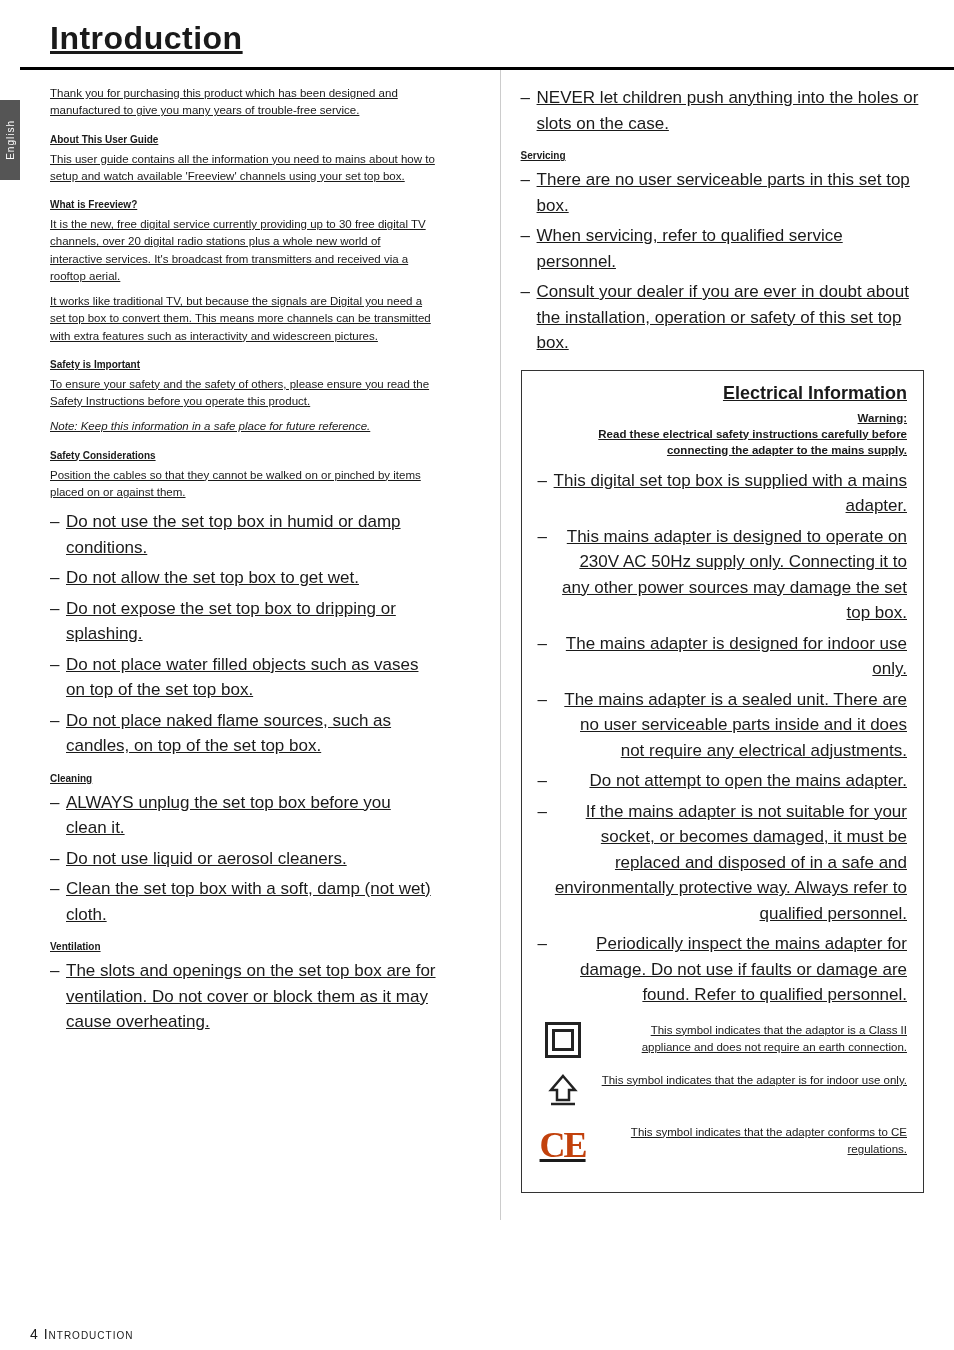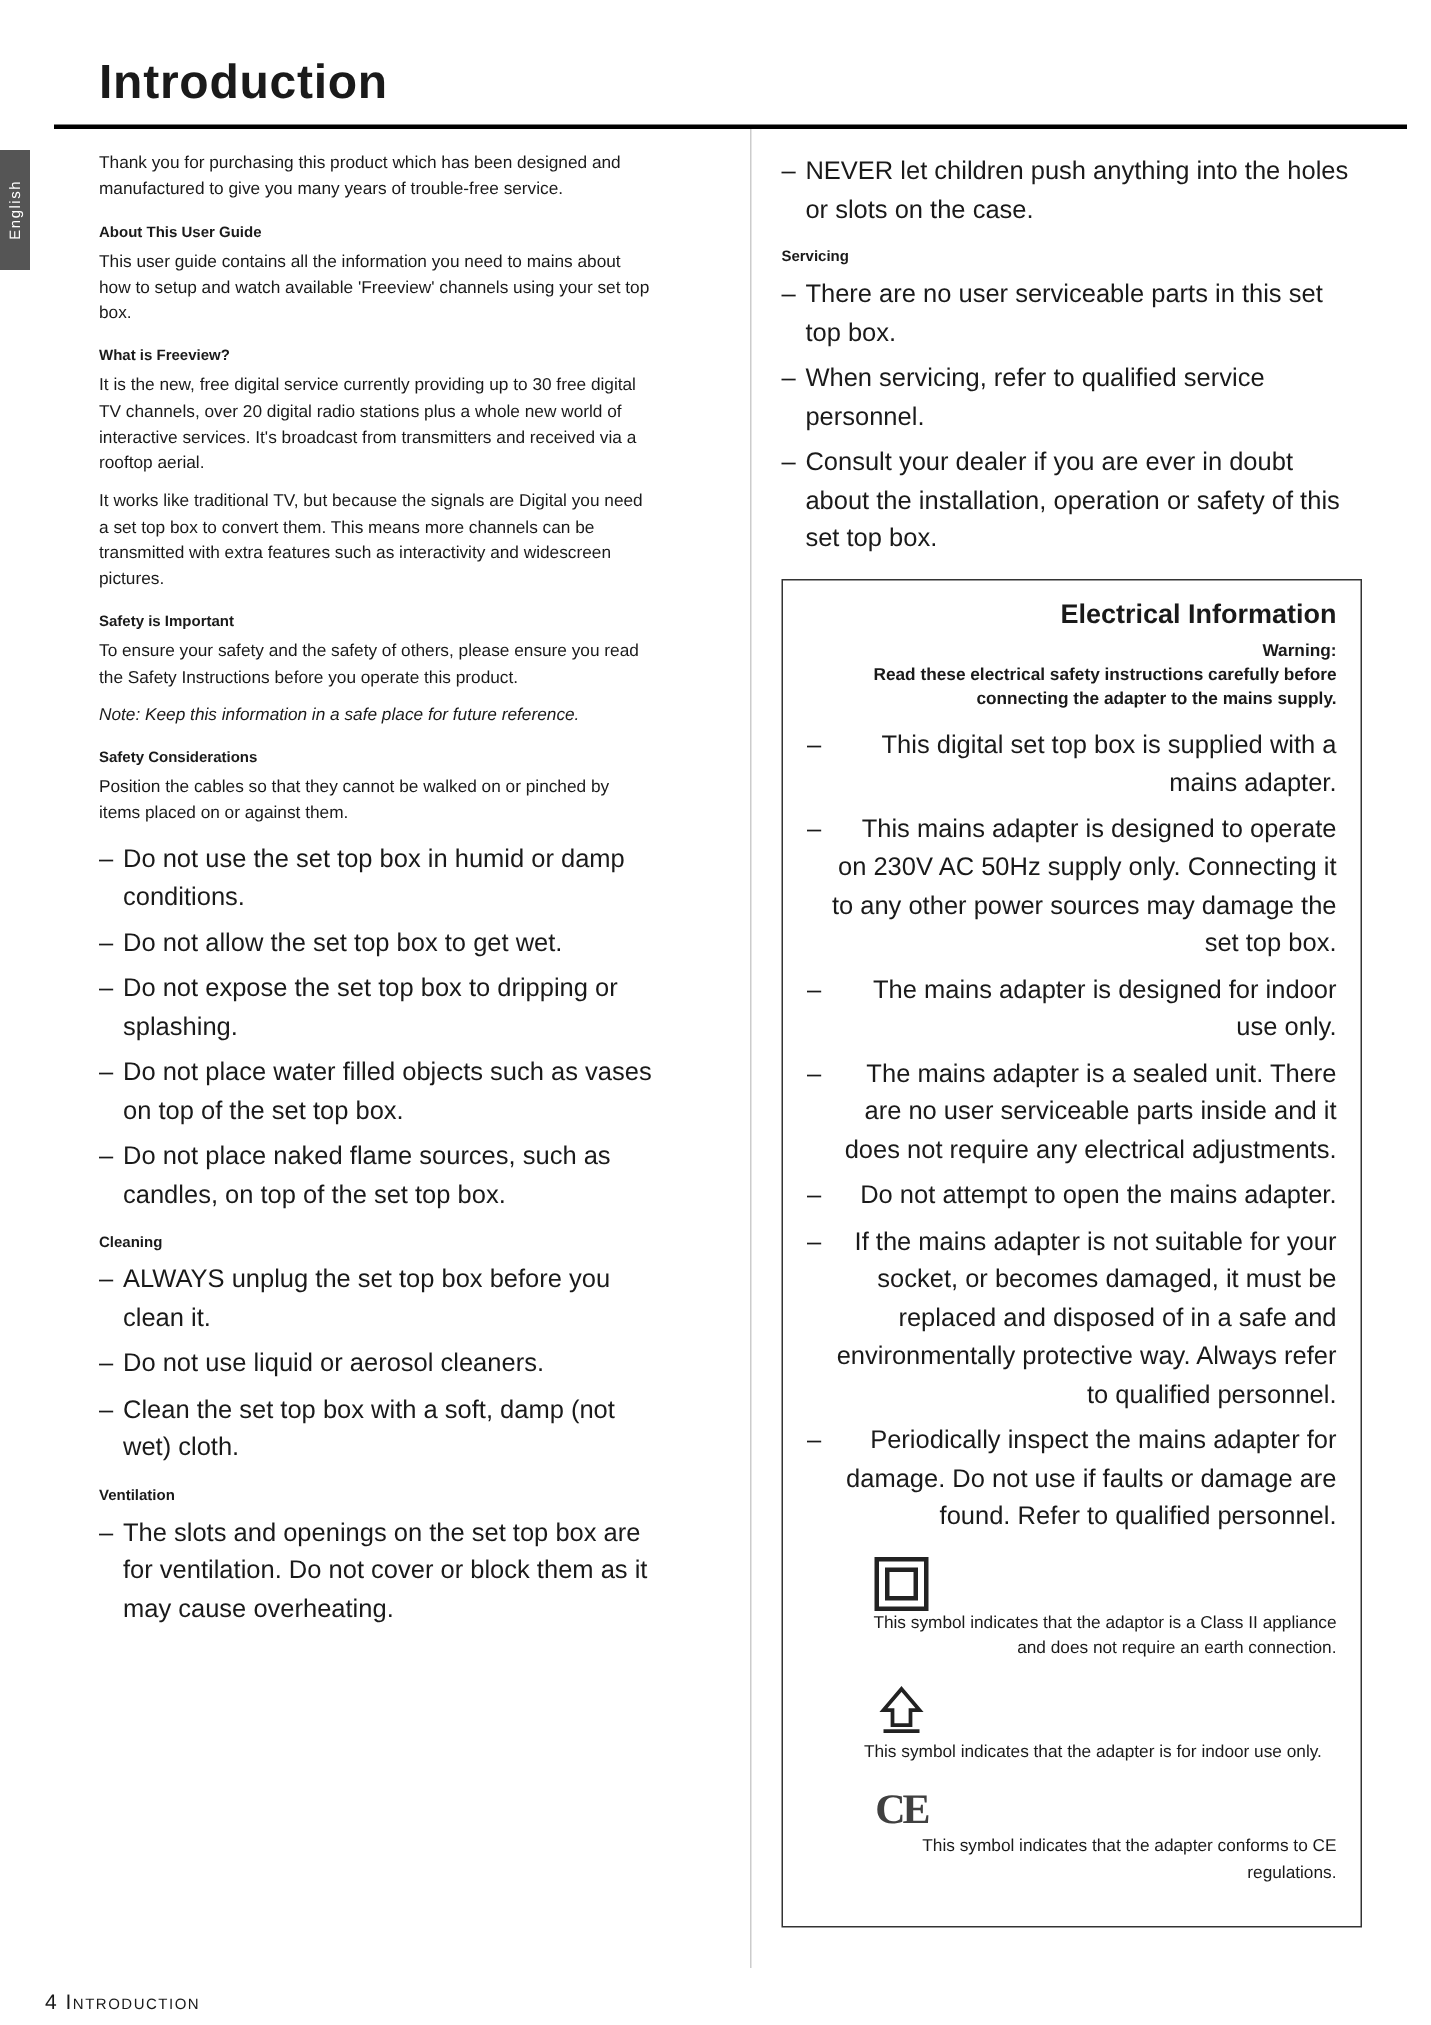--- a/index.html
+++ b/index.html
@@ -9,22 +9,23 @@
       font-size: 12px;
       color: #1a1a1a;
       width: 954px;
       min-height: 1350px;
       position: relative;
     }
 
     .page {
       width: 954px;
       min-height: 1350px;
-      padding: 16px;
+      padding: 0;
       position: relative;
+      text-decoration: underline;
     }
 
     
     .sidebar-tab {
       position: absolute;
       left: 0;
       top: 100px;
       width: 20px;
       height: 80px;
       background: #555;
@@ -135,24 +136,23 @@
     .electrical-box .warning-text {
       font-size: 11.5px;
       font-weight: bold;
       line-height: 1.4;
       margin-bottom: 10px;
     }
 
     
     .symbol-row {
       display: flex;
-      flex-direction: column;
+      flex-direction: row;
       align-items: flex-start;
       margin-bottom: 14px;
-      margin-left: 38px;
     }
     .symbol-icon {
       width: 50px;
       min-width: 50px;
       margin-right: 14px;
       display: flex;
       align-items: center;
       justify-content: center;
     }
     .symbol-text {
@@ -171,23 +171,23 @@
       justify-content: center;
     }
     .class2-inner {
       width: 22px;
       height: 22px;
       border: 3px solid #222;
     }
 
     
     .ce-symbol {
-      font-size: 28px;
-      font-weight: bold;
-      color: #404040;
+      font-size: 36px;
+      font-weight: bold;
+      color: #c2410c;
       letter-spacing: -2px;
       font-family: serif;
     }
 
     
     .footer {
       position: absolute;
       bottom: 8px;
       left: 30px;
       font-size: 14px;

